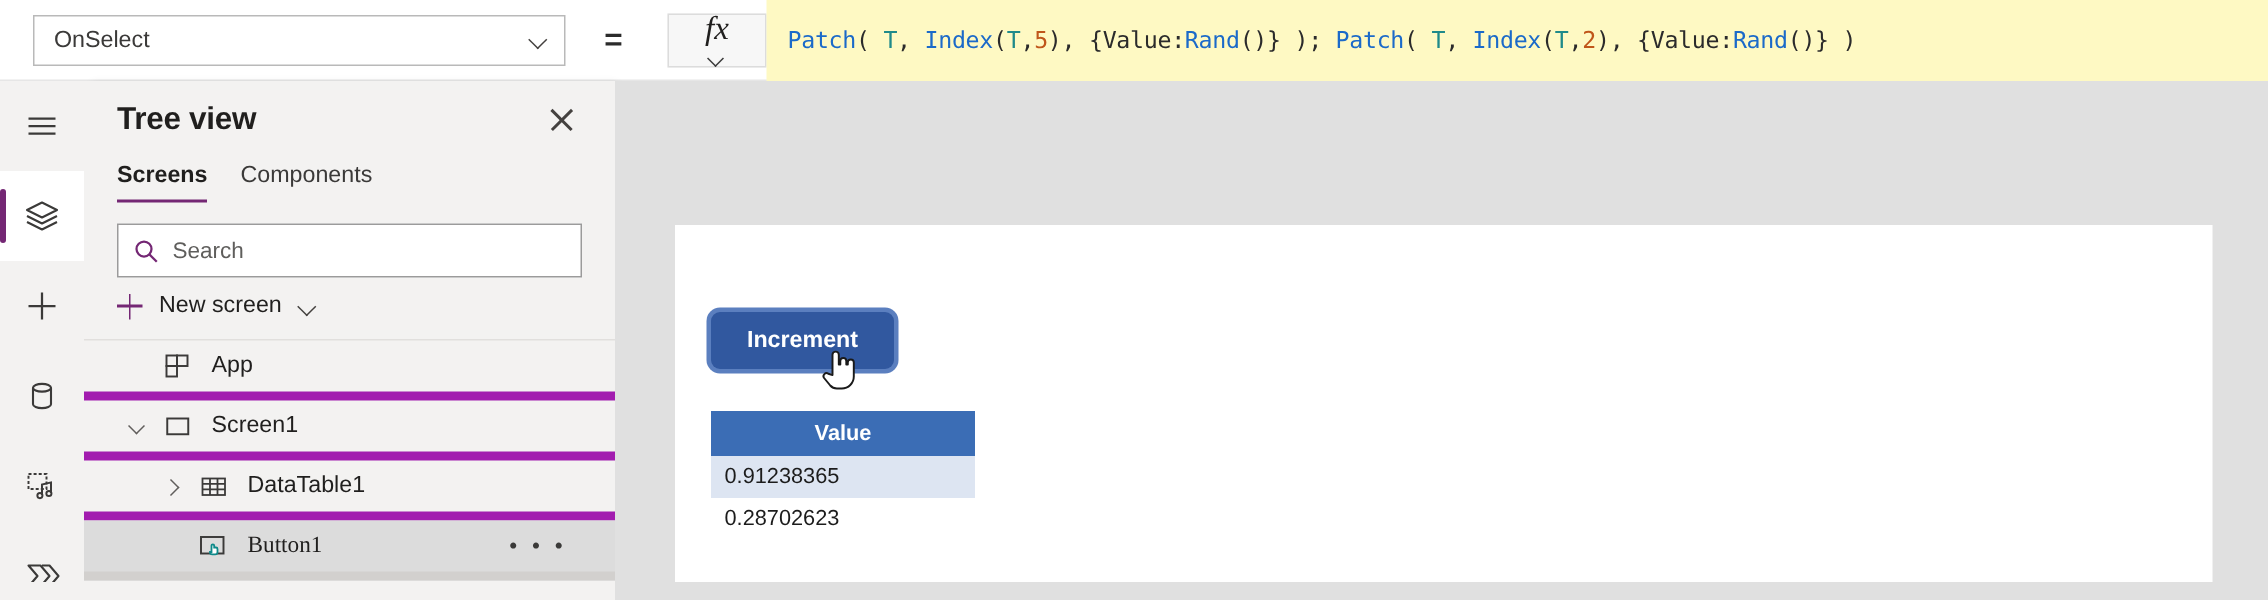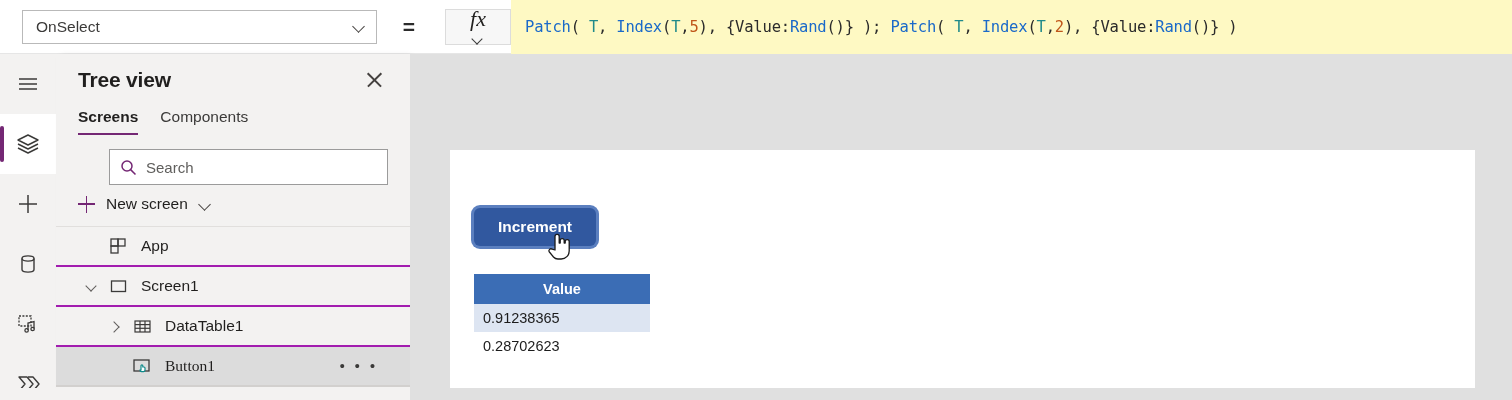--- a/index.html
+++ b/index.html
@@ -95,21 +95,21 @@
   .close-x::before { transform: rotate(45deg); }
   .close-x::after  { transform: rotate(-45deg); }
 
   .tabs { display: flex; gap: 22px; padding: 8px 0 0 22px; }
   .tab {
     font-size: 15.5px; color: #3b3a39; padding-bottom: 7px;
     border-bottom: 2.5px solid transparent; cursor: pointer;
   }
   .tab.active { color: #201f1e; font-weight: 700; border-bottom-color: #742774; }
 
-  .search-wrap { padding: 14px 22px 0 22px; margin-left: 31px; }
+  .search-wrap { padding: 14px 22px 0 22px; }
   .search-box {
     height: 36px; background: #ffffff; border: 1px solid #9b9b9b;
     display: flex; align-items: center; padding: 0 10px; gap: 9px;
   }
   .search-ph { font-size: 15px; color: #5f5e5c; }
   .newscreen {
     display: flex; align-items: center; gap: 11px;
     padding: 10px 0 0 22px; cursor: pointer;
   }
   .newscreen .txt { font-size: 15.5px; color: #201f1e; }
@@ -117,21 +117,21 @@
   .plus-sm::before, .plus-sm::after {
     content: ""; position: absolute; background: #742774;
   }
   .plus-sm::before { left: 0; top: 7.5px; width: 17px; height: 1.7px; }
   .plus-sm::after  { top: 0; left: 7.5px; height: 17px; width: 1.7px; }
 
   .divider { height: 1px; background: #e1dfdd; margin-top: 13px; }
 
   .node {
     position: relative; height: 40px; display: flex; align-items: center;
-    border-bottom: 2px solid #a21caf; cursor: pointer;
+    border-bottom: 6px solid #a21caf; cursor: pointer;
   }
   .node.selected { background: #dcdcdc; border-bottom-color: #d2d0ce; font-family: Liberation Serif, serif; }
   .node .twisty { width: 26px; display: flex; justify-content: center; }
   .tw { width: 11px; height: 11px; position: relative; }
   .tw::before {
     content: ""; position: absolute; left: 1px; top: 1.5px;
     width: 7px; height: 7px;
     border-right: 1.5px solid #605e5c; border-bottom: 1.5px solid #605e5c;
     transform: rotate(45deg);
   }

